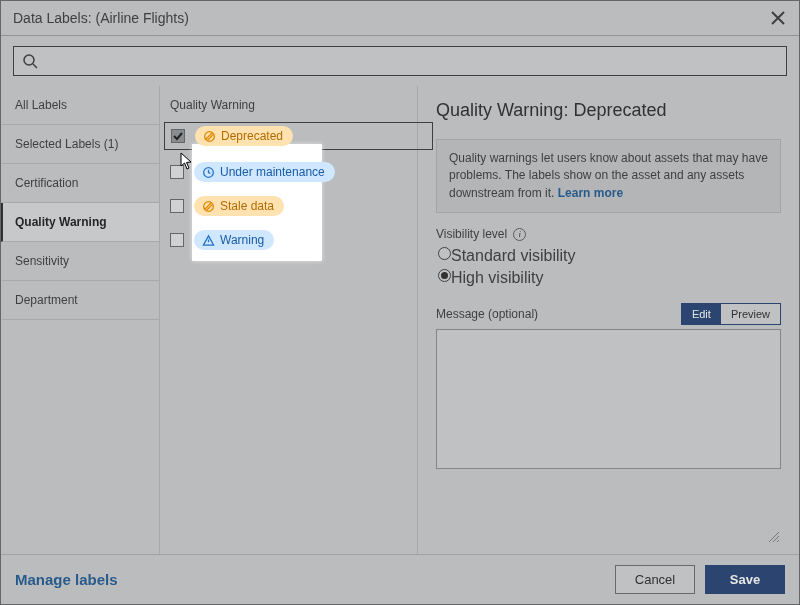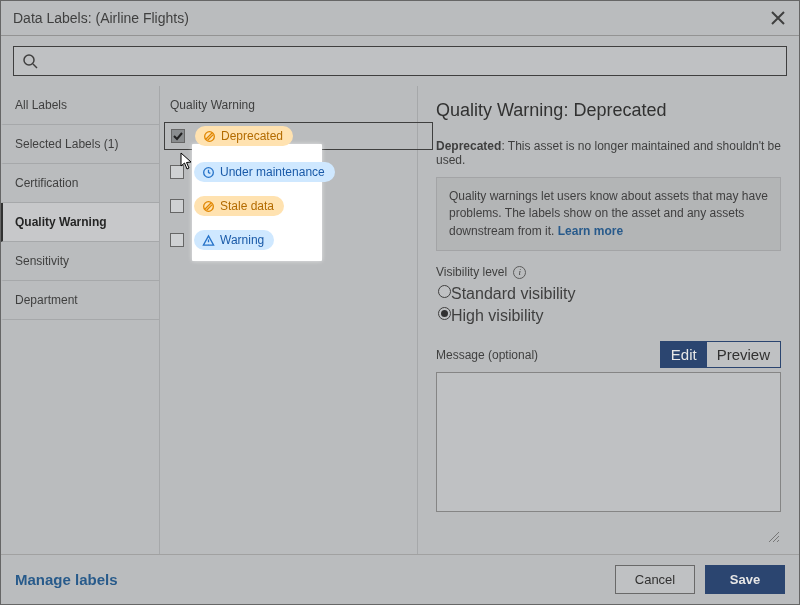--- a/index.html
+++ b/index.html
@@ -54,21 +54,21 @@
   .infobox { background:#c0c2c4; border:1px solid #acaeb0; padding:10px 12px; font-size:12px; line-height:1.45; margin-bottom:14px; }
   .infobox .learn { color:#16548f; font-weight:bold; cursor:pointer; }
   .vis-row { font-size:12px; display:flex; align-items:center; gap:6px; margin-bottom:6px; }
   .info-i { width:13px; height:13px; border:1px solid #555; border-radius:50%; display:inline-flex; align-items:center; justify-content:center; font-size:9px; font-style:italic; font-family: Georgia, serif; }
   .radio-group { display:flex; flex-direction:column; gap:4px; margin-bottom:16px; margin-left:2px; }
   .radio-row { display:flex; align-items:flex-start; gap:0; font-size:16px; cursor:pointer; }
   .radio { width:13px; height:13px; border:1px solid #333; border-radius:50%; display:inline-flex; align-items:center; justify-content:center; background:#cfd1d3; }
   .radio.checked::after { content:""; width:7px; height:7px; background:#222; border-radius:50%; }
   .msg-header { display:flex; align-items:center; justify-content:space-between; font-size:12px; margin-bottom:4px; }
   .toggle { display:flex; border:1px solid #1a3a6e; }
-  .toggle .tbtn { font-size:15px; padding:4px 10px; cursor:pointer; }
+  .toggle .tbtn { font-size:11px; padding:4px 10px; cursor:pointer; }
   .toggle .tbtn.active { background:#1a3a6e; color:#fff; }
   .toggle .tbtn.inactive { background:#cfd1d3; color:#222; }
   .msg-area { flex:1; min-height:140px; border:1px solid #888; background:#cfd1d3; resize:none; width:100%; outline:none; }
   .msg-area-wrap { position:relative; flex:1; min-height:140px; }
   .resize-handle { position:absolute; right:2px; bottom:2px; width:10px; height:10px; pointer-events:none; }
 
   .footer { border-top:1px solid #aaa; padding:10px 14px; display:flex; align-items:center; justify-content:space-between; }
   .footer .manage { color:#16548f; font-weight:bold; font-size:15px; cursor:pointer; }
   .footer .btns { display:flex; gap:10px; }
   .btn { min-width:80px; padding:6px 18px; font-size:13px; border:1px solid #666; cursor:pointer; text-align:center; }
@@ -180,23 +180,20 @@
 
       </div>
     </div>
 
     <svg class="cursor-icon" viewBox="0 0 14 18">
         <path d="M1 1 L1 14 L4.5 11 L7 17 L9 16 L6.5 10.5 L11 10 Z" fill="#fff" stroke="#000" stroke-width="1"></path>
       </svg>
 
     <div class="detail">
       <h2>Quality Warning: Deprecated</h2>
-      <div class="desc-text">
-        <b>Deprecated</b><span>: This asset is no longer maintained and shouldn't be used.</span>
-      </div>
       <div class="infobox">
         <span>Quality warnings let users know about assets that may have problems. The labels show on the asset and any assets downstream from it. </span><span class="learn">Learn more</span>
       </div>
       <div class="vis-row">
         <span>Visibility level</span>
         <span class="info-i">i</span>
       </div>
       <div class="radio-group">
         <div class="radio-row">
           <span class="radio"></span>

